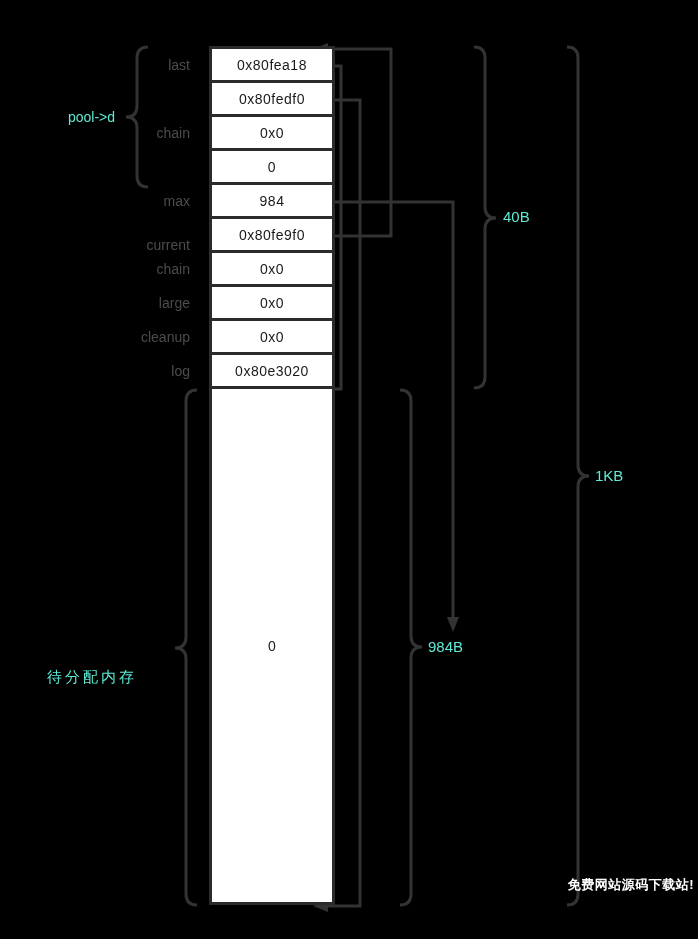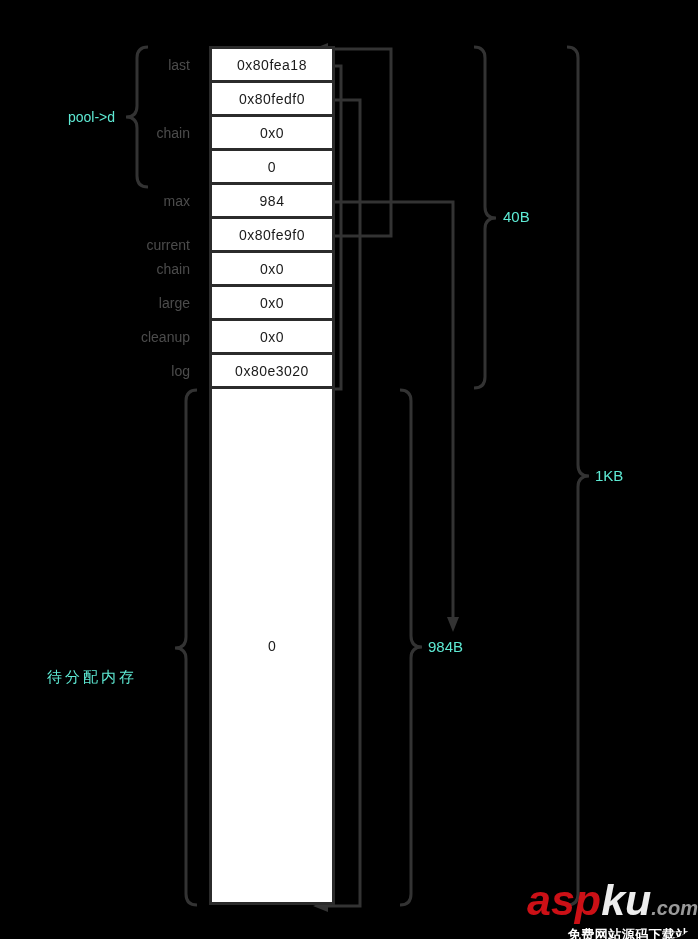--- a/index.html
+++ b/index.html
@@ -161,17 +161,16 @@
     <div class="cell">984</div>
     <div class="cell">0x80fe9f0</div>
     <div class="cell">0x0</div>
     <div class="cell">0x0</div>
     <div class="cell">0x0</div>
     <div class="cell">0x80e3020</div>
     <div class="free-cell">0</div>
   </div>
 
   <div class="watermark">
-    <div class="wm-brand"><span class="wm-asp">asp</span><span class="wm-ku">ku</span><span class="wm-com">.com</span></div>
     <div class="wm-slogan">免费网站源码下载站!</div>
   </div>
 
 </div>
 
 </body></html>

